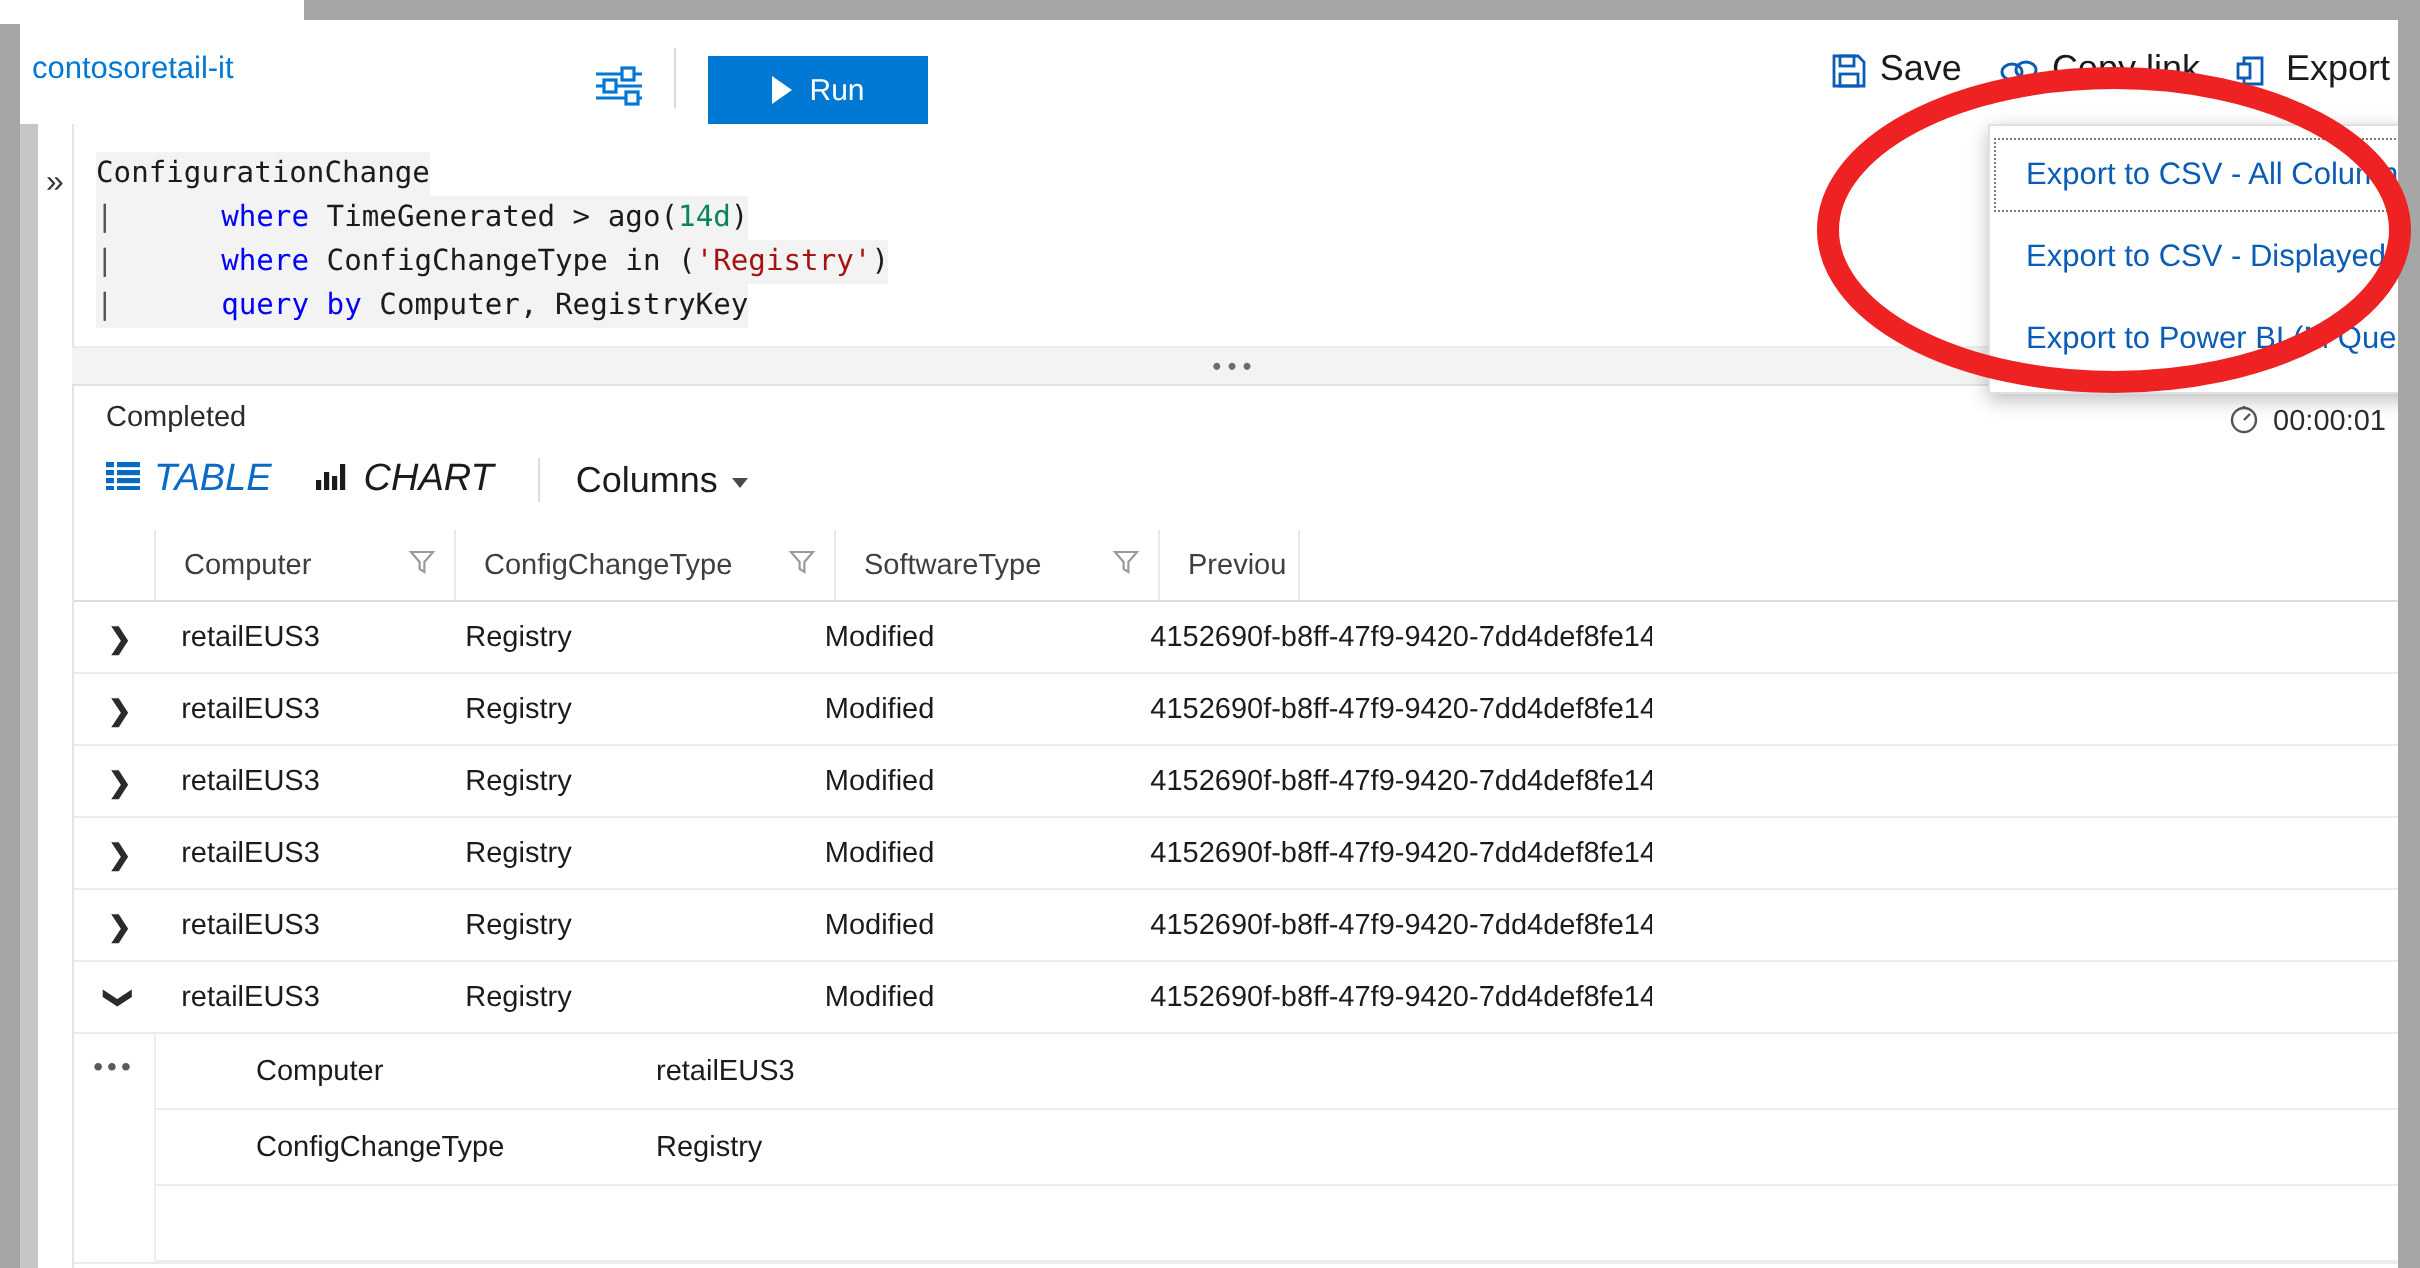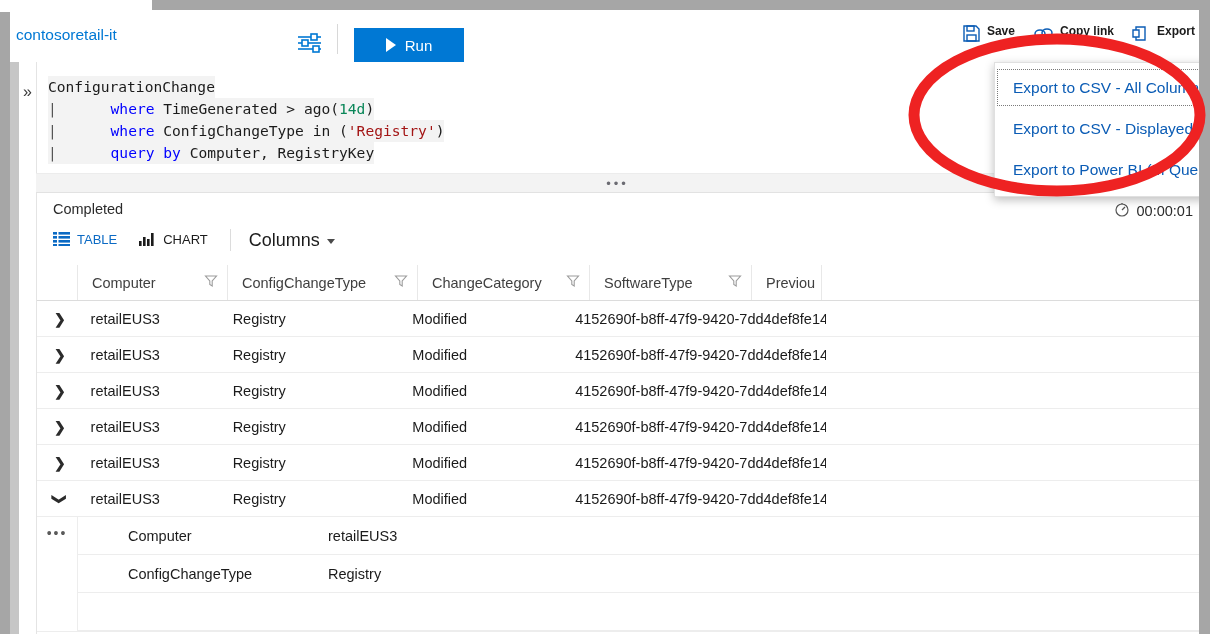--- a/index.html
+++ b/index.html
@@ -85,26 +85,25 @@
   .timerange-pill b { font-weight: bold; margin-left: 4px; }
 
   
   .cmd-right {
     position: absolute; right: 0; top: 14px;
     display: flex; align-items: center;
     gap: 18px;
     padding-right: 4px;
   }
   .cmd-item {
-    display: flex; align-items: flex-start;
+    display: flex; align-items: flex-end;
     gap: 6px;
-    font-size: 12px; color: #1b1b1b;
+    font-size: 18px; color: #1b1b1b;
     cursor: pointer;
     white-space: nowrap;
-    font-weight: bold;
   }
   .cmd-item svg { display: block; }
 
   
   .export-menu {
     position: absolute;
     left: 984px; top: 52px;
     width: 259px;
     background: #ffffff;
     border: 1px solid #e0e0e0;
@@ -197,24 +196,25 @@
     position: absolute; right: 6px; top: 8px;
     display: flex; align-items: center; gap: 7px;
     font-size: 14.5px; color: #2b2b2b;
   }
   .viewtabs {
     position: absolute; left: 16px; top: 36px;
     display: flex; align-items: center;
     gap: 0;
   }
   .vtab {
-    display: flex; align-items: flex-start; gap: 7px;
-    font-size: 13px;
+    display: flex; align-items: center; gap: 7px;
+    font-size: 19px;
     cursor: pointer;
     padding-right: 22px;
+    font-style: italic;
   }
   .vtab.active { color: #0b6ac4; }
   .vtab.inactive { color: #1b1b1b; }
   .tabsep {
     width: 1px; height: 22px;
     background: #dcdcdc;
     margin-right: 18px;
   }
   .columns-btn {
     display: flex; align-items: center; gap: 7px;
@@ -501,28 +501,20 @@
 
         <div class="hcell" style="width:190px">
           <span>ConfigChangeType</span>
           <span class="funnel">
             <svg width="14" height="14" viewBox="0 0 14 14">
                 <path d="M1.5 2 h11 l-4.3 5 v5 l-2.4 -1.6 v-3.4 z" fill="none" stroke="#8a8a8a" stroke-width="1.1"></path>
               </svg>
           </span>
         </div>
 
-        <div class="hcell" style="width:172px">
-          <span>ChangeCategory</span>
-          <span class="funnel">
-            <svg width="14" height="14" viewBox="0 0 14 14">
-                <path d="M1.5 2 h11 l-4.3 5 v5 l-2.4 -1.6 v-3.4 z" fill="none" stroke="#8a8a8a" stroke-width="1.1"></path>
-              </svg>
-          </span>
-        </div>
 
 
         <div class="hcell" style="width:162px">
           <span>SoftwareType</span>
           <span class="funnel">
             <svg width="14" height="14" viewBox="0 0 14 14">
                 <path d="M1.5 2 h11 l-4.3 5 v5 l-2.4 -1.6 v-3.4 z" fill="none" stroke="#8a8a8a" stroke-width="1.1"></path>
               </svg>
           </span>
         </div>

